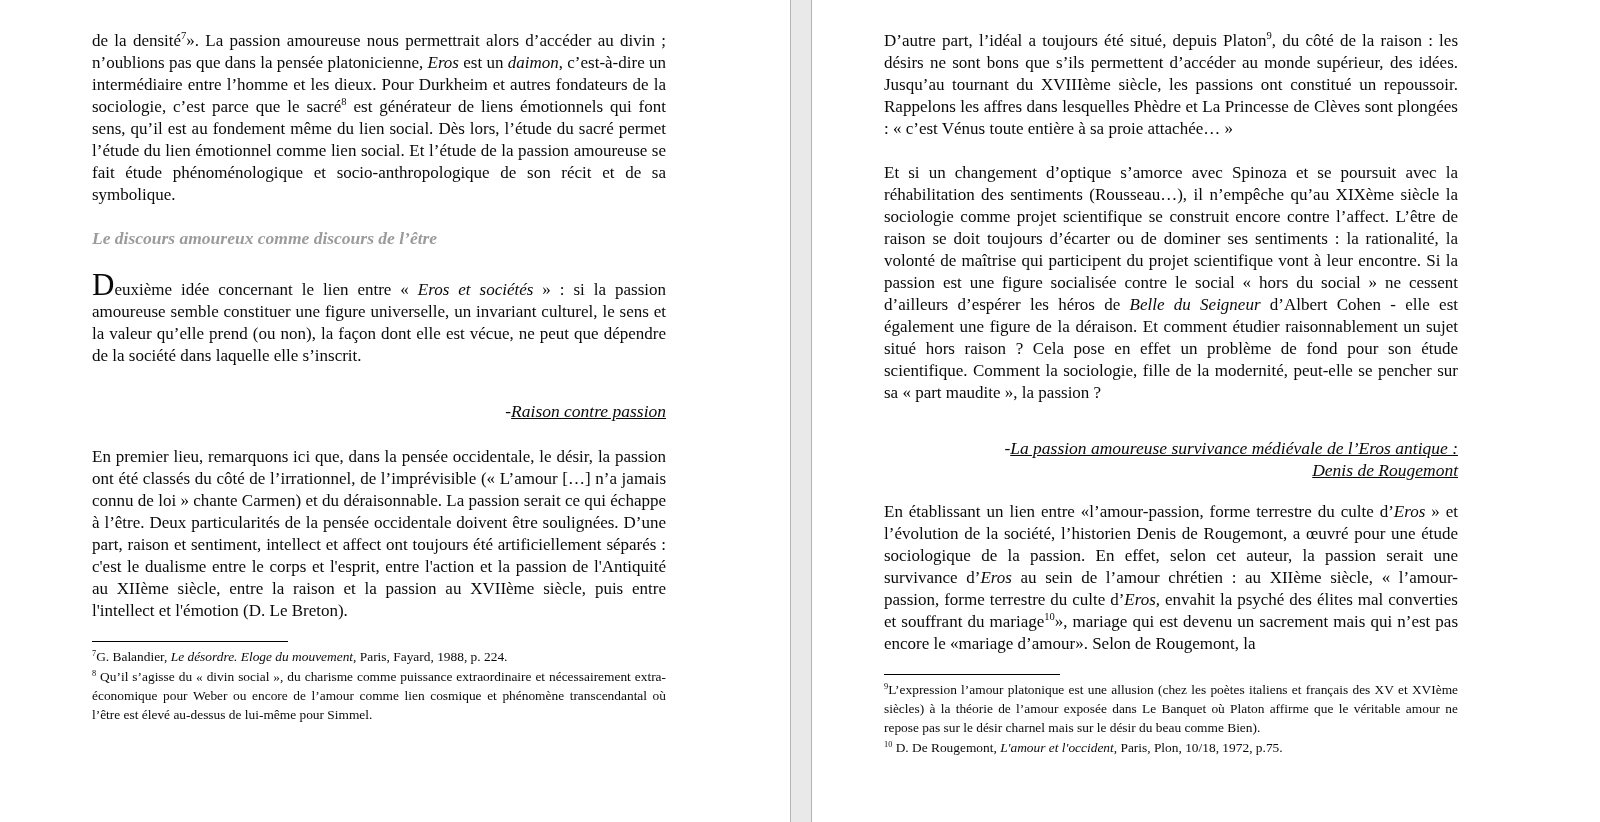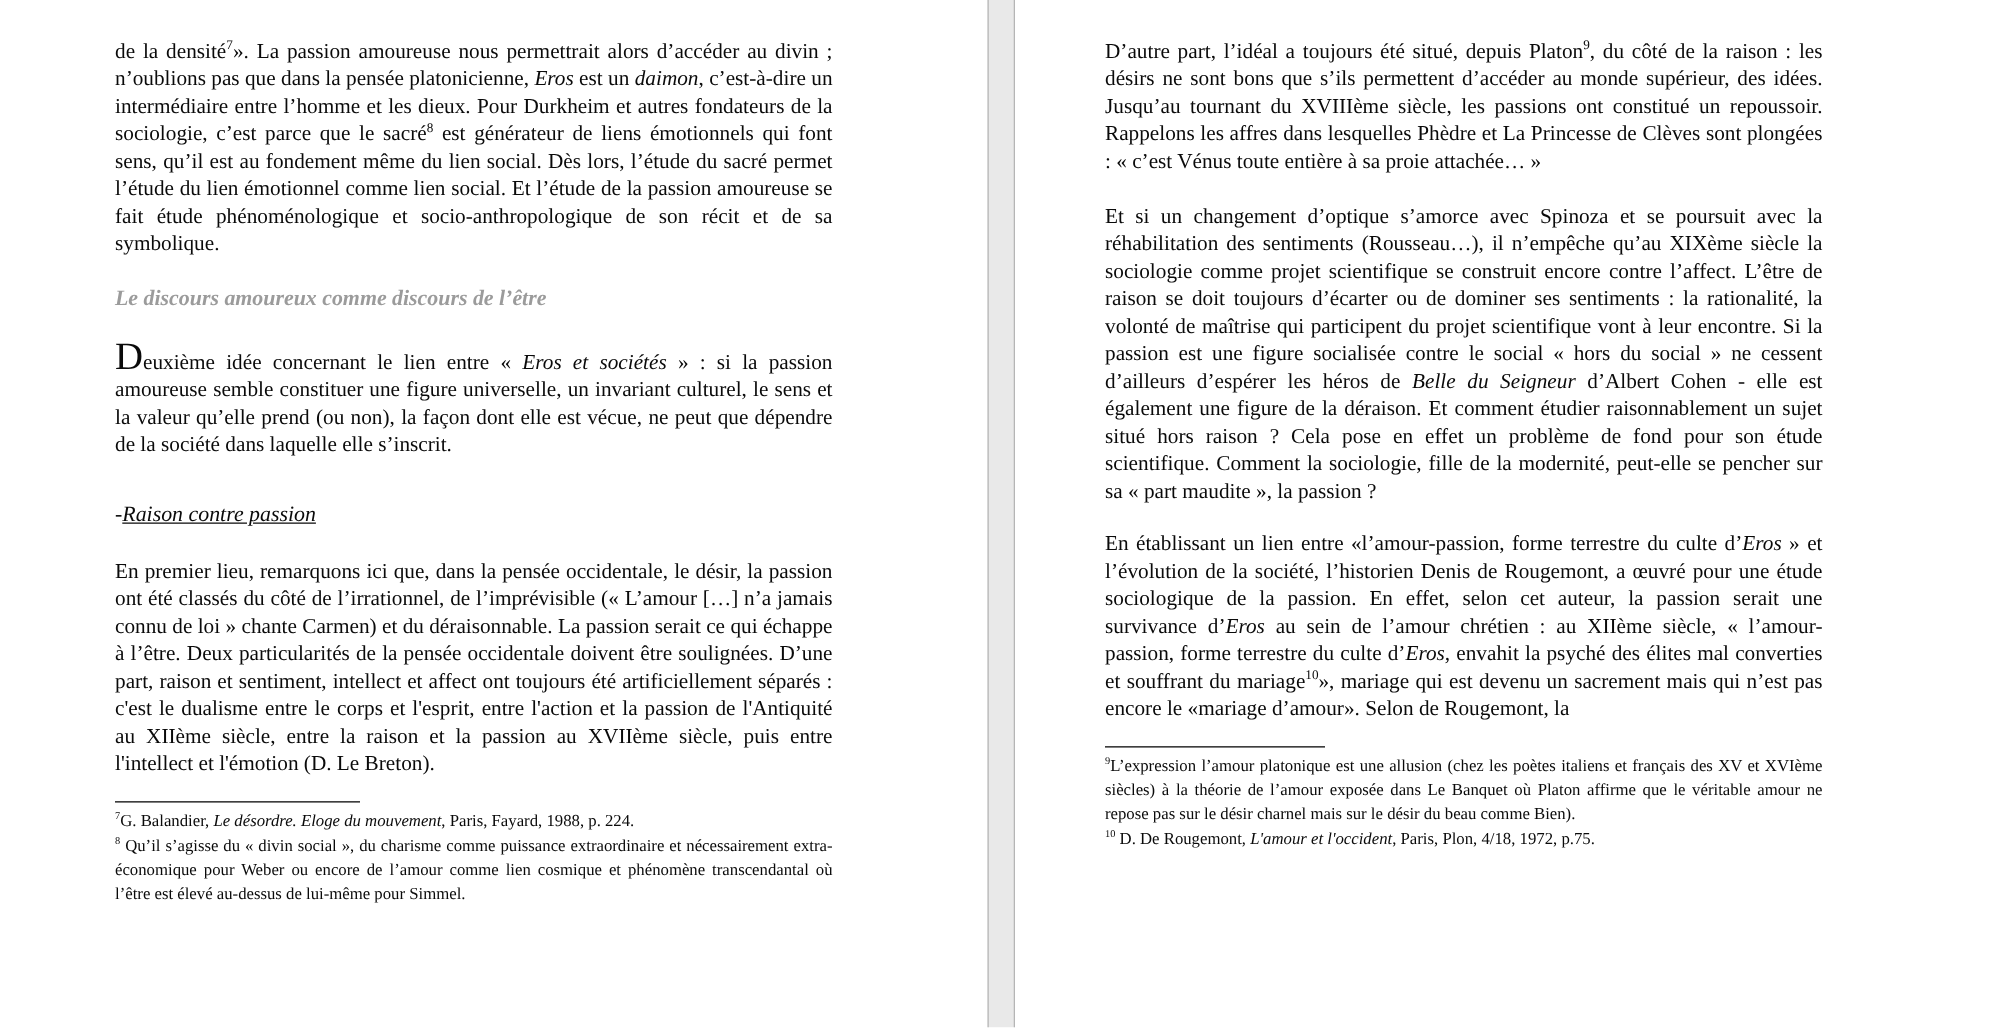--- a/index.html
+++ b/index.html
@@ -29,21 +29,21 @@
   .pm22 { margin-top: 22px; }
   .pm30 { margin-top: 30px; }
   .pm20 { margin-top: 20px; }
 
   .section-heading {
     margin-top: 21px; font-size: 17.5px; line-height: 22px;
     font-weight: bold; color: #9b9b9b; font-style: italic;
   }
   .subheading {
     margin-top: 33px; font-size: 17.5px; line-height: 22px;
-    text-align: left;
+    text-align: right;
   }
   .i  { font-style: italic; }
   .iu { font-style: italic; text-decoration: underline; }
   sup { font-size: 0.62em; vertical-align: super; line-height: 0; }
 
   .dropcap { font-size: 31px; line-height: 22px; }
 
   .footnotes { margin-top: 19px; }
   .fn-rule { border: none; border-top: 1px solid #000; margin: 0 0 5px 0; }
   .page.left  .fn-rule { width: 196px; }
@@ -84,25 +84,26 @@
 
   <div class="divider"></div>
 
   <div class="page right">
     <div class="col">
 
       <p class="body-par"><span>D’autre part, l’idéal a toujours été situé, depuis Platon</span><sup>9</sup><span>, du côté de la raison : les désirs ne sont bons que s’ils permettent d’accéder au monde supérieur, des idées. Jusqu’au tournant du XVIIIème siècle, les passions ont constitué un repoussoir. Rappelons les affres dans lesquelles Phèdre et La Princesse de Clèves sont plongées : « c’est Vénus toute entière à sa proie attachée… »</span></p>
 
       <p class="body-par pm22"><span>Et si un changement d’optique s’amorce avec Spinoza et se poursuit avec la réhabilitation des sentiments (Rousseau…), il n’empêche qu’au XIXème siècle la sociologie comme projet scientifique se construit encore contre l’affect. L’être de raison se doit toujours d’écarter ou de dominer ses sentiments : la rationalité, la volonté de maîtrise qui participent du projet scientifique vont à leur encontre. Si la passion est une figure socialisée contre le social « hors du social » ne cessent d’ailleurs d’espérer les héros de </span><span class="i">Belle du Seigneur</span><span> d’Albert Cohen - elle est également une figure de la déraison. Et comment étudier raisonnablement un sujet situé hors raison ? Cela pose en effet un problème de fond pour son étude scientifique. Comment la sociologie, fille de la modernité, peut-elle se pencher sur sa « part maudite », la passion ?</span></p>
 
+      <h3 class="subheading pm30"><span class="i">-</span><span class="iu">La passion amoureuse survivance médiévale de l’Eros antique :</span><br><span class="iu">Denis de Rougemont</span></h3>
 
       <p class="body-par pm20"><span>En établissant un lien entre «l’amour-passion, forme terrestre du culte d’</span><span class="i">Eros</span><span> » et l’évolution de la société, l’historien Denis de Rougemont, a œuvré pour une étude sociologique de la passion. En effet, selon cet auteur, la passion serait une survivance d’</span><span class="i">Eros</span><span> au sein de l’amour chrétien : au XIIème siècle, « l’amour-passion, forme terrestre du culte d’</span><span class="i">Eros,</span><span> envahit la psyché des élites mal converties et souffrant du mariage</span><sup>10</sup><span>», mariage qui est devenu un sacrement mais qui n’est pas encore le «mariage d’amour». Selon de Rougemont, la</span></p>
 
       <div class="footnotes">
         <hr class="fn-rule">
         <p class="footnote"><sup>9</sup><span>L’expression l’amour platonique est une allusion (chez les poètes italiens et français des XV et XVIème siècles) à la théorie de l’amour exposée dans Le Banquet où Platon affirme que le véritable amour ne repose pas sur le désir charnel mais sur le désir du beau comme Bien).</span></p>
-        <p class="footnote"><sup>10</sup><span> D. De Rougemont, </span><span class="i">L'amour et l'occident</span><span>, Paris, Plon, 4/18, 1972, p.75.</span></p>
+        <p class="footnote"><sup>10</sup><span> D. De Rougemont, </span><span class="i">L'amour et l'occident</span><span>, Paris, Plon, 10/18, 1972, p.75.</span></p>
       </div>
 
     </div>
   </div>
 
 </div>
 
 </body></html>

